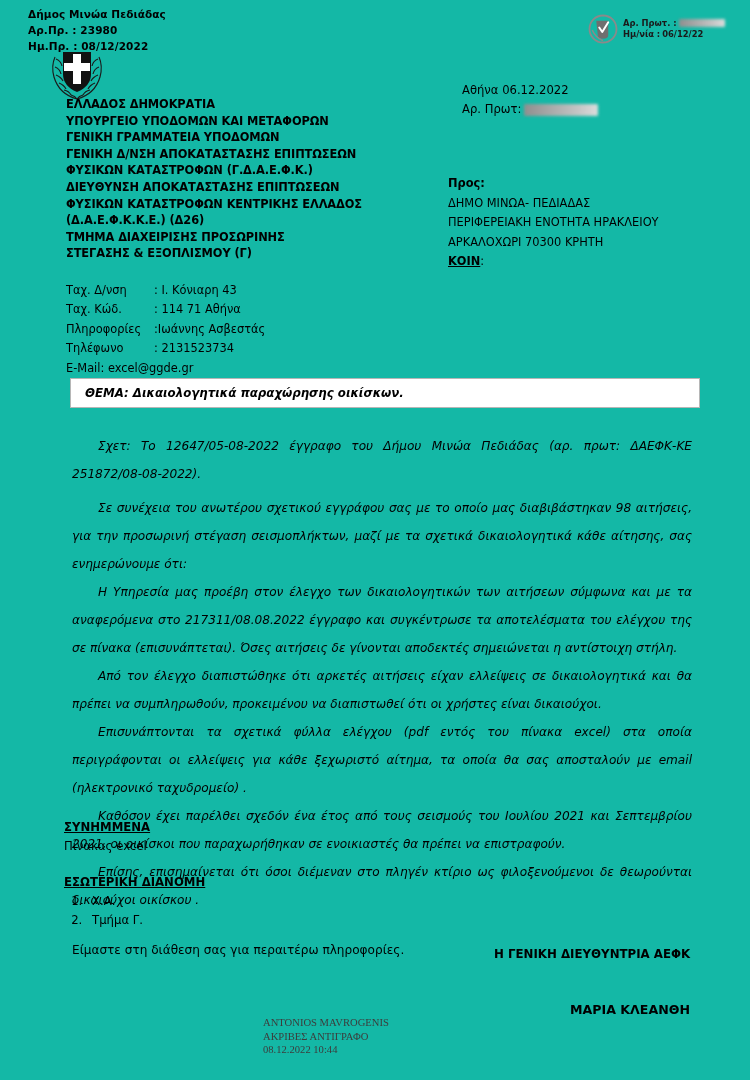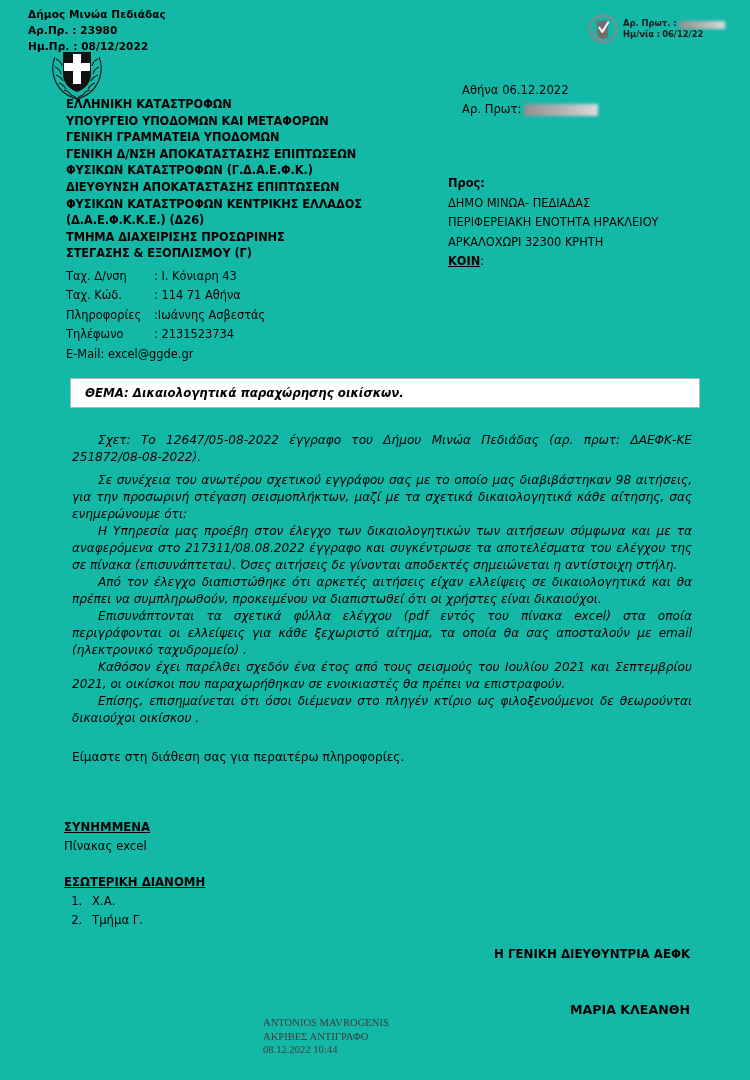--- a/index.html
+++ b/index.html
@@ -47,21 +47,21 @@
   }
   .sig-stamp .lines {
     font-size: 8.4px;
     line-height: 11.5px;
     font-weight: 700;
     color: #1a1a1a;
     white-space: nowrap;
   }
   .sig-stamp .lines .row {
     display: flex;
-    align-items: flex-end;
+    align-items: center;
     gap: 2px;
   }
   .redact {
     display: inline-block;
     height: 8px;
     border-radius: 1px;
     background: linear-gradient(90deg,#8f8f8f 0%,#a8a8a8 35%,#c2c2c2 70%,#dcdcdc 100%);
     filter: blur(1.4px);
     vertical-align: middle;
   }
@@ -83,21 +83,21 @@
     width: 330px;
   }
   .letterhead .org {
     font-size: 11.4px;
     line-height: 16.6px;
     font-weight: 700;
     letter-spacing: -0.1px;
     white-space: nowrap;
   }
   .contact {
-    margin-top: 5px;
+    margin-top: 19px;
     font-size: 11.4px;
     line-height: 19.5px;
   }
   .contact .crow {
     display: flex;
     white-space: nowrap;
   }
   .contact .ck { width: 88px; flex: 0 0 88px; }
   .contact .cv { flex: 1 1 auto; }
   .contact .single { white-space: nowrap; }
@@ -148,21 +148,21 @@
   
   .body {
     position: absolute;
     left: 72px;
     top: 432px;
     width: 620px;
   }
   .body p {
     margin: 0;
     font-size: 12.1px;
-    line-height: 17px;
+    line-height: 28px;
     text-align: justify;
     text-indent: 26px;
     font-style: italic;
   }
   .body p.no-indent { text-indent: 0; }
   .body p.plain { font-style: normal; }
   .gap-sm { height: 6px; }
   .gap-md { height: 22px; }
 
   
@@ -258,21 +258,21 @@
         <path d="M49 39 q-5 2 -7 6"></path>
       <path d="M44 46 q-5 1 -7 5"></path>
         <path d="M37 51 q-4 1 -6 4"></path>
     </g>
     <path d="M17 8 L45 8 L45 30 Q45 42 31 48 Q17 42 17 30 Z" fill="#111111"></path>
     <path d="M27 10 L35 10 L35 19 L44 19 L44 27 L35 27 L35 40 L27 40 L27 27 L18 27 L18 19 L27 19 Z" fill="#ffffff"></path>
   </svg>
 
   <div class="letterhead">
     <div class="org">
-      <div>ΕΛΛΗΝΙΚΗ ΚΑΤΑΣΤΡΟΦΩΝ</div>
+      <div>ΕΛΛΑΔΟΣ ΔΗΜΟΚΡΑΤΙΑ</div>
       <div>ΥΠΟΥΡΓΕΙΟ ΥΠΟΔΟΜΩΝ ΚΑΙ ΜΕΤΑΦΟΡΩΝ</div>
       <div>ΓΕΝΙΚΗ ΓΡΑΜΜΑΤΕΙΑ ΥΠΟΔΟΜΩΝ</div>
       <div>ΓΕΝΙΚΗ Δ/ΝΣΗ ΑΠΟΚΑΤΑΣΤΑΣΗΣ ΕΠΙΠΤΩΣΕΩΝ</div>
       <div>ΦΥΣΙΚΩΝ ΚΑΤΑΣΤΡΟΦΩΝ (Γ.Δ.Α.Ε.Φ.Κ.)</div>
       <div>ΔΙΕΥΘΥΝΣΗ ΑΠΟΚΑΤΑΣΤΑΣΗΣ ΕΠΙΠΤΩΣΕΩΝ</div>
       <div>ΦΥΣΙΚΩΝ ΚΑΤΑΣΤΡΟΦΩΝ ΚΕΝΤΡΙΚΗΣ ΕΛΛΑΔΟΣ</div>
       <div>(Δ.Α.Ε.Φ.Κ.Κ.Ε.) (Δ26)</div>
       <div>ΤΜΗΜΑ ΔΙΑΧΕΙΡΙΣΗΣ ΠΡΟΣΩΡΙΝΗΣ</div>
       <div>ΣΤΕΓΑΣΗΣ &amp; ΕΞΟΠΛΙΣΜΟΥ (Γ)</div>
     </div>
@@ -303,21 +303,21 @@
     <div class="prow">
       <span>Αρ. Πρωτ:</span>
       <span class="redact" style="width:74px;height:12px"></span>
     </div>
   </div>
 
   <div class="recipient">
     <div class="hd">Προς:</div>
     <div>ΔΗΜΟ ΜΙΝΩΑ- ΠΕΔΙΑΔΑΣ</div>
     <div>ΠΕΡΙΦΕΡΕΙΑΚΗ ΕΝΟΤΗΤΑ ΗΡΑΚΛΕΙΟΥ</div>
-    <div>ΑΡΚΑΛΟΧΩΡΙ 32300 ΚΡΗΤΗ</div>
+    <div>ΑΡΚΑΛΟΧΩΡΙ 70300 ΚΡΗΤΗ</div>
     <div>
       <span class="u">ΚΟΙΝ</span><span>:</span>
     </div>
   </div>
 
   <div class="subject-box">
     <span class="txt">ΘΕΜΑ: Δικαιολογητικά  παραχώρησης οικίσκων.</span>
   </div>
 
   <div class="body">

